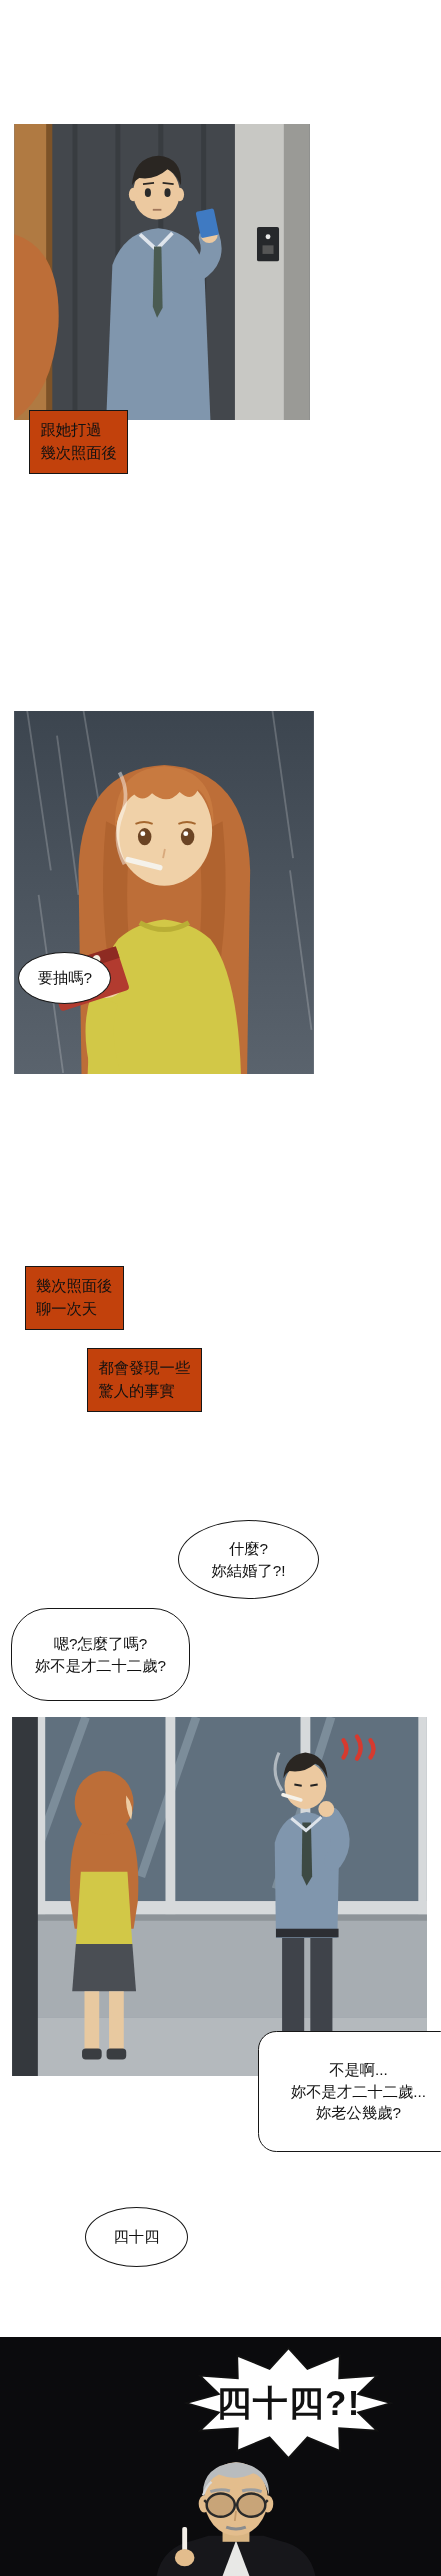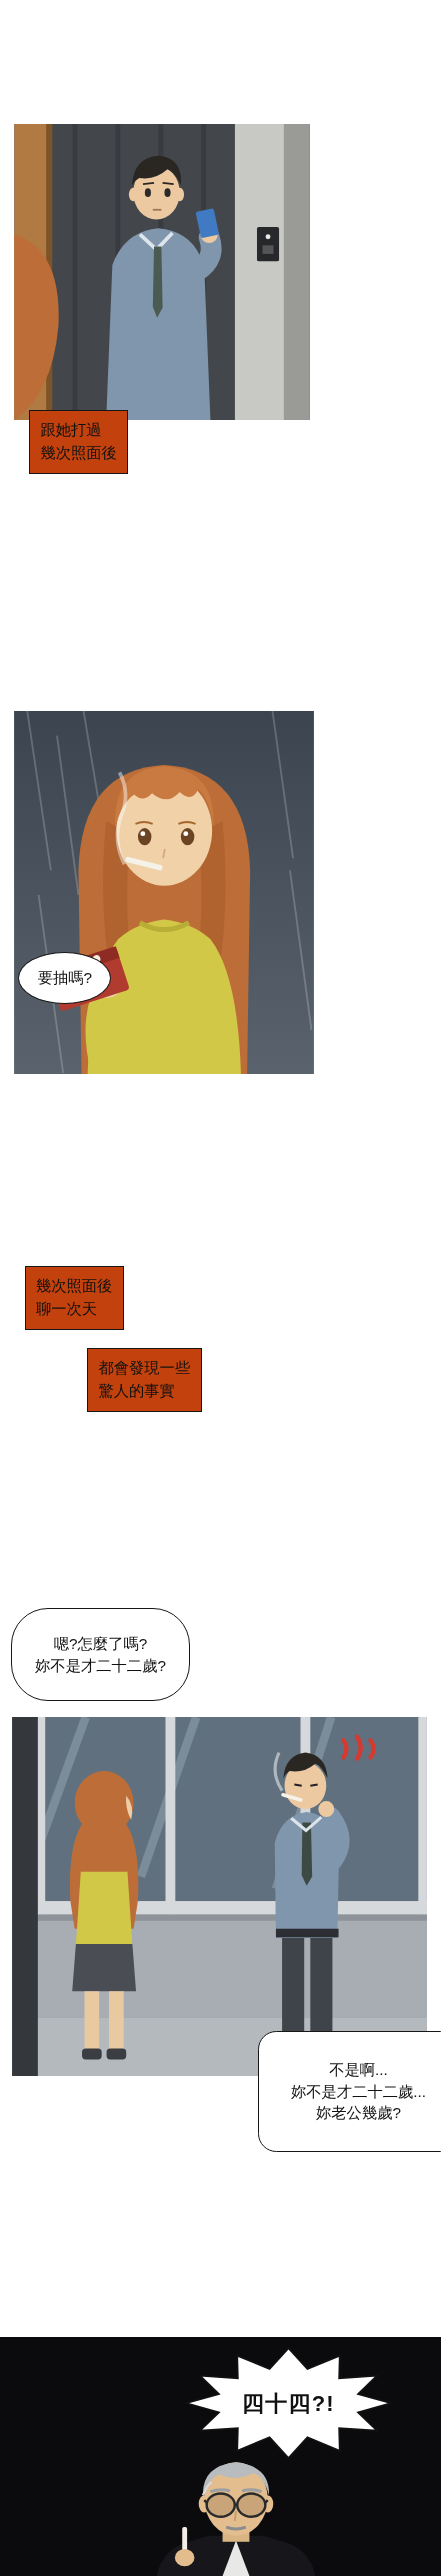--- a/index.html
+++ b/index.html
@@ -20,21 +20,21 @@
     white-space:pre-line; color:#111; padding:4.9px 8.6px;
   }
   .ellipse { border-radius:50%; }
   .rounded { border-radius:18.4px; }
   .squircle { border-radius:37px; }
   .black-panel { position:absolute; background:#0b0b0d; }
   .shout-wrap { position:absolute; }
   .shout-wrap svg { display:block; width:100%; height:100%; }
   .shout-text {
     position:absolute; inset:0; display:flex; align-items:center; justify-content:center;
-    font-size:22px; font-weight:bold; color:#111; letter-spacing:1.2px;
+    font-size:35px; font-weight:bold; color:#111; letter-spacing:1.2px;
   }
 </style>
 </head>
 <body>
 
 <div class="page">
 
   <div class="panel" style="left:13.5px; top:124px; width:296px; height:296px;">
     <svg viewBox="0 0 482 483">
       <rect width="482" height="483" fill="#43474c"></rect>
@@ -126,20 +126,22 @@
 
   <div class="bubble ellipse" style="left:18.4px; top:952px; width:93px; height:52px;text-align:right;">要抽嗎?</div>
 
 
   <div class="caption" style="left:24.5px; top:1266px;">幾次照面後
 聊一次天</div>
 
   <div class="caption" style="left:59px; top:1348px;margin-left:28px;">都會發現一些
 驚人的事實</div>
 
+  <div class="bubble ellipse" style="left:178px; top:1520px; width:141px; height:79px;">什麼?
+妳結婚了?!</div>
 
   <div class="bubble squircle" style="left:11px; top:1608px; width:179px; height:93px;">嗯?怎麼了嗎?
 妳不是才二十二歲?</div>
 
   <div class="panel" style="left:11.7px; top:1717px; width:415px; height:359px;">
     <svg viewBox="0 0 676 585">
       <rect width="676" height="585" fill="#9ba1a7"></rect>
       <rect y="490" width="676" height="95" fill="#b4b9bd"></rect>
       <rect x="40" y="0" width="636" height="300" fill="#60707e"></rect>
       <g stroke="#8fa0ad" stroke-width="14" stroke-opacity="0.6">
@@ -190,20 +192,21 @@
         <path d="M562 32 Q574 50 562 68" stroke="#d63a2f"></path>
         <path d="M584 38 Q594 52 584 66" stroke="#d63a2f"></path>
       </g>
     </svg>
   </div>
 
   <div class="bubble rounded" style="left:258px; top:2031px; width:201px; height:121px;">不是啊...
 妳不是才二十二歲...
 妳老公幾歲?</div>
 
+  <div class="bubble ellipse" style="left:85px; top:2207px; width:103px; height:60px;">四十四</div>
 
   <div class="black-panel" style="left:0; top:2337px; width:442px; height:239px;"></div>
 
   <div class="shout-wrap" style="left:184px; top:2347px; width:209px; height:113px;">
     <svg viewBox="0 0 340 185">
       <polygon fill="#ffffff" stroke="#111" stroke-width="3" points="338,92 284,107 315,137 253,133 254,170 201,148 170,182 139,148 86,170 87,133 25,137 56,107 2,92 56,77 25,47 87,51 86,14 139,36 170,2 201,36 254,14 253,51 315,47 284,77"></polygon>
     </svg>
     <div class="shout-text">四十四?!</div>
   </div>
 

